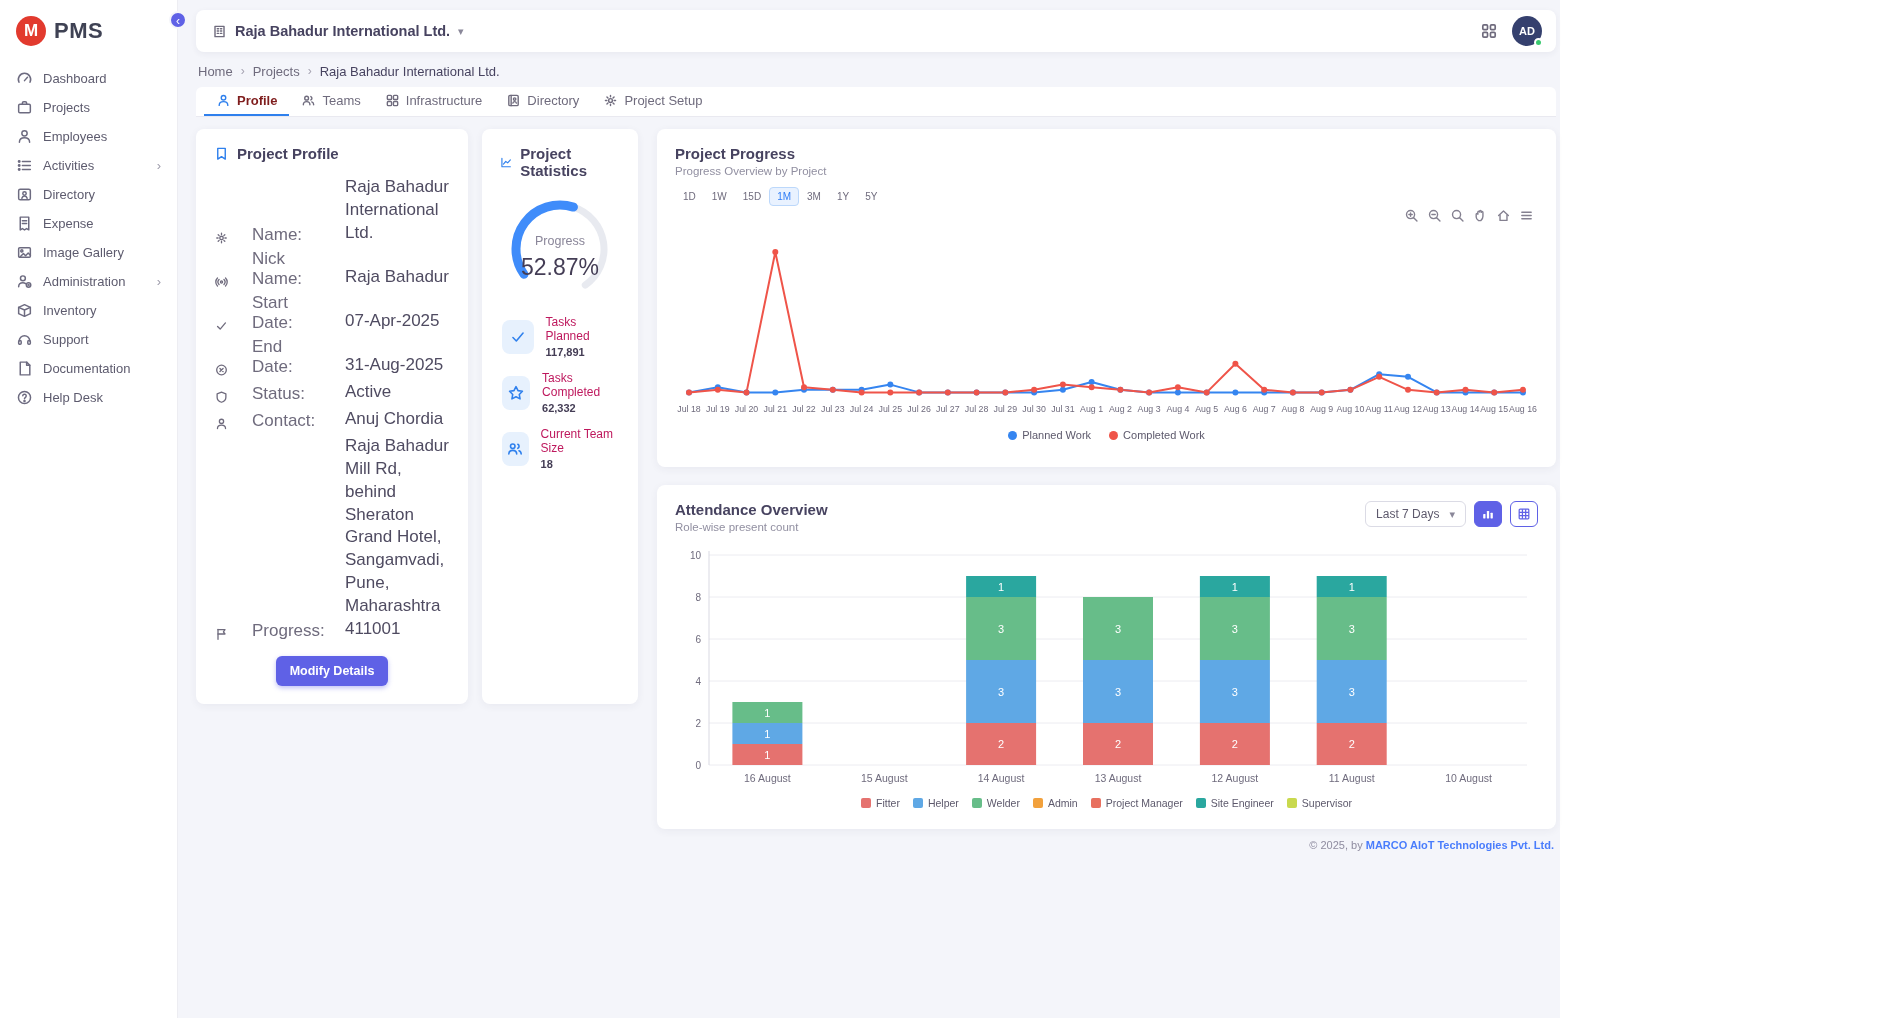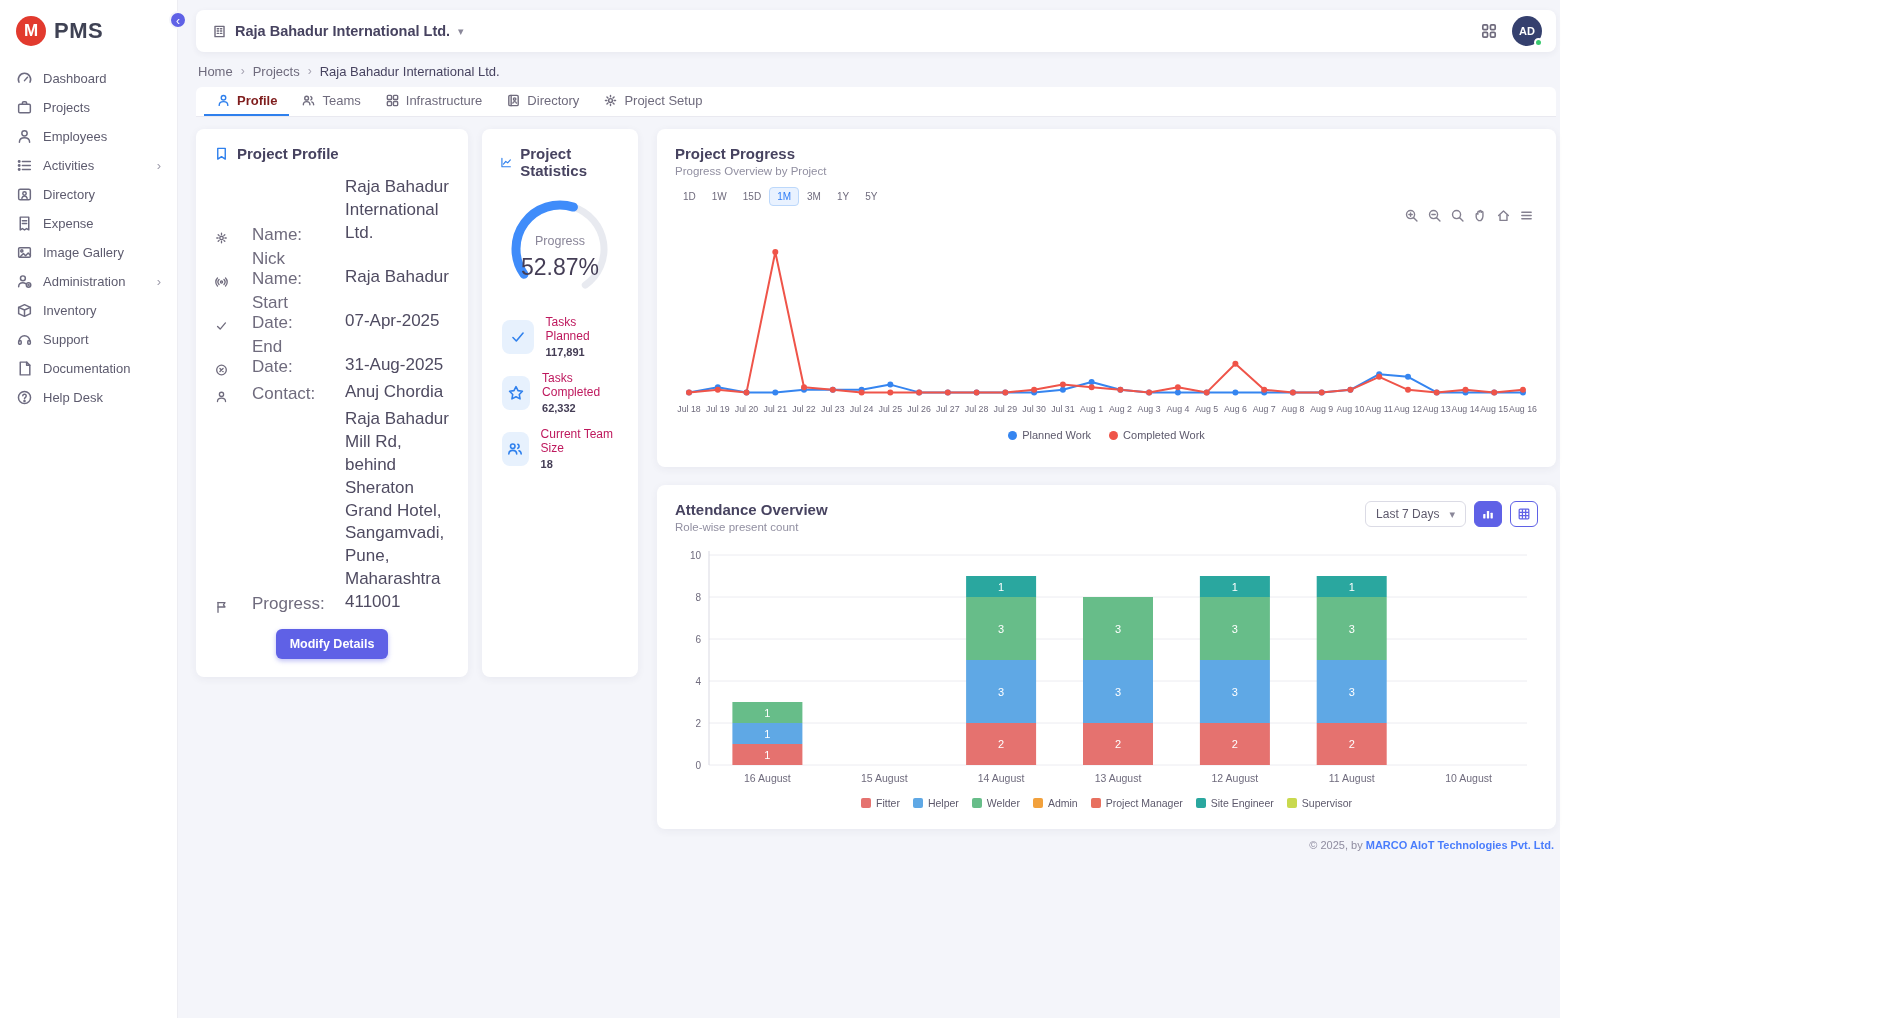--- a/index.html
+++ b/index.html
@@ -319,20 +319,27 @@
               <span class="pf-label">Start Date:</span>
               <span class="pf-value">07-Apr-2025</span>
             </div>
             <div class="pf-row">
               <svg class="i15 pf-icon" viewBox="0 0 16 16">
                   <circle cx="8" cy="8" r="5.5"></circle>
                   <path d="M6.2 6.2l3.6 3.6M9.8 6.2l-3.6 3.6"></path>
                 </svg>
               <span class="pf-label">End Date:</span>
               <span class="pf-value">31-Aug-2025</span>
+            </div>
+            <div class="pf-row">
+              <svg class="i15 pf-icon" viewBox="0 0 16 16">
+                  <path d="M8 2.5l5 1.8v3.9c0 3-2.2 4.9-5 5.8-2.8-.9-5-2.8-5-5.8V4.3z"></path>
+                </svg>
+              <span class="pf-label">Status:</span>
+              <span class="pf-value">Active</span>
             </div>
             <div class="pf-row">
               <svg class="i15 pf-icon" viewBox="0 0 16 16">
                   <circle cx="8" cy="5" r="2.4"></circle>
                   <path d="M3.4 13.2c0-2.6 2-4 4.6-4s4.6 1.4 4.6 4"></path>
                 </svg>
               <span class="pf-label">Contact:</span>
               <span class="pf-value">Anuj Chordia</span>
             </div>
             <div class="pf-row">

